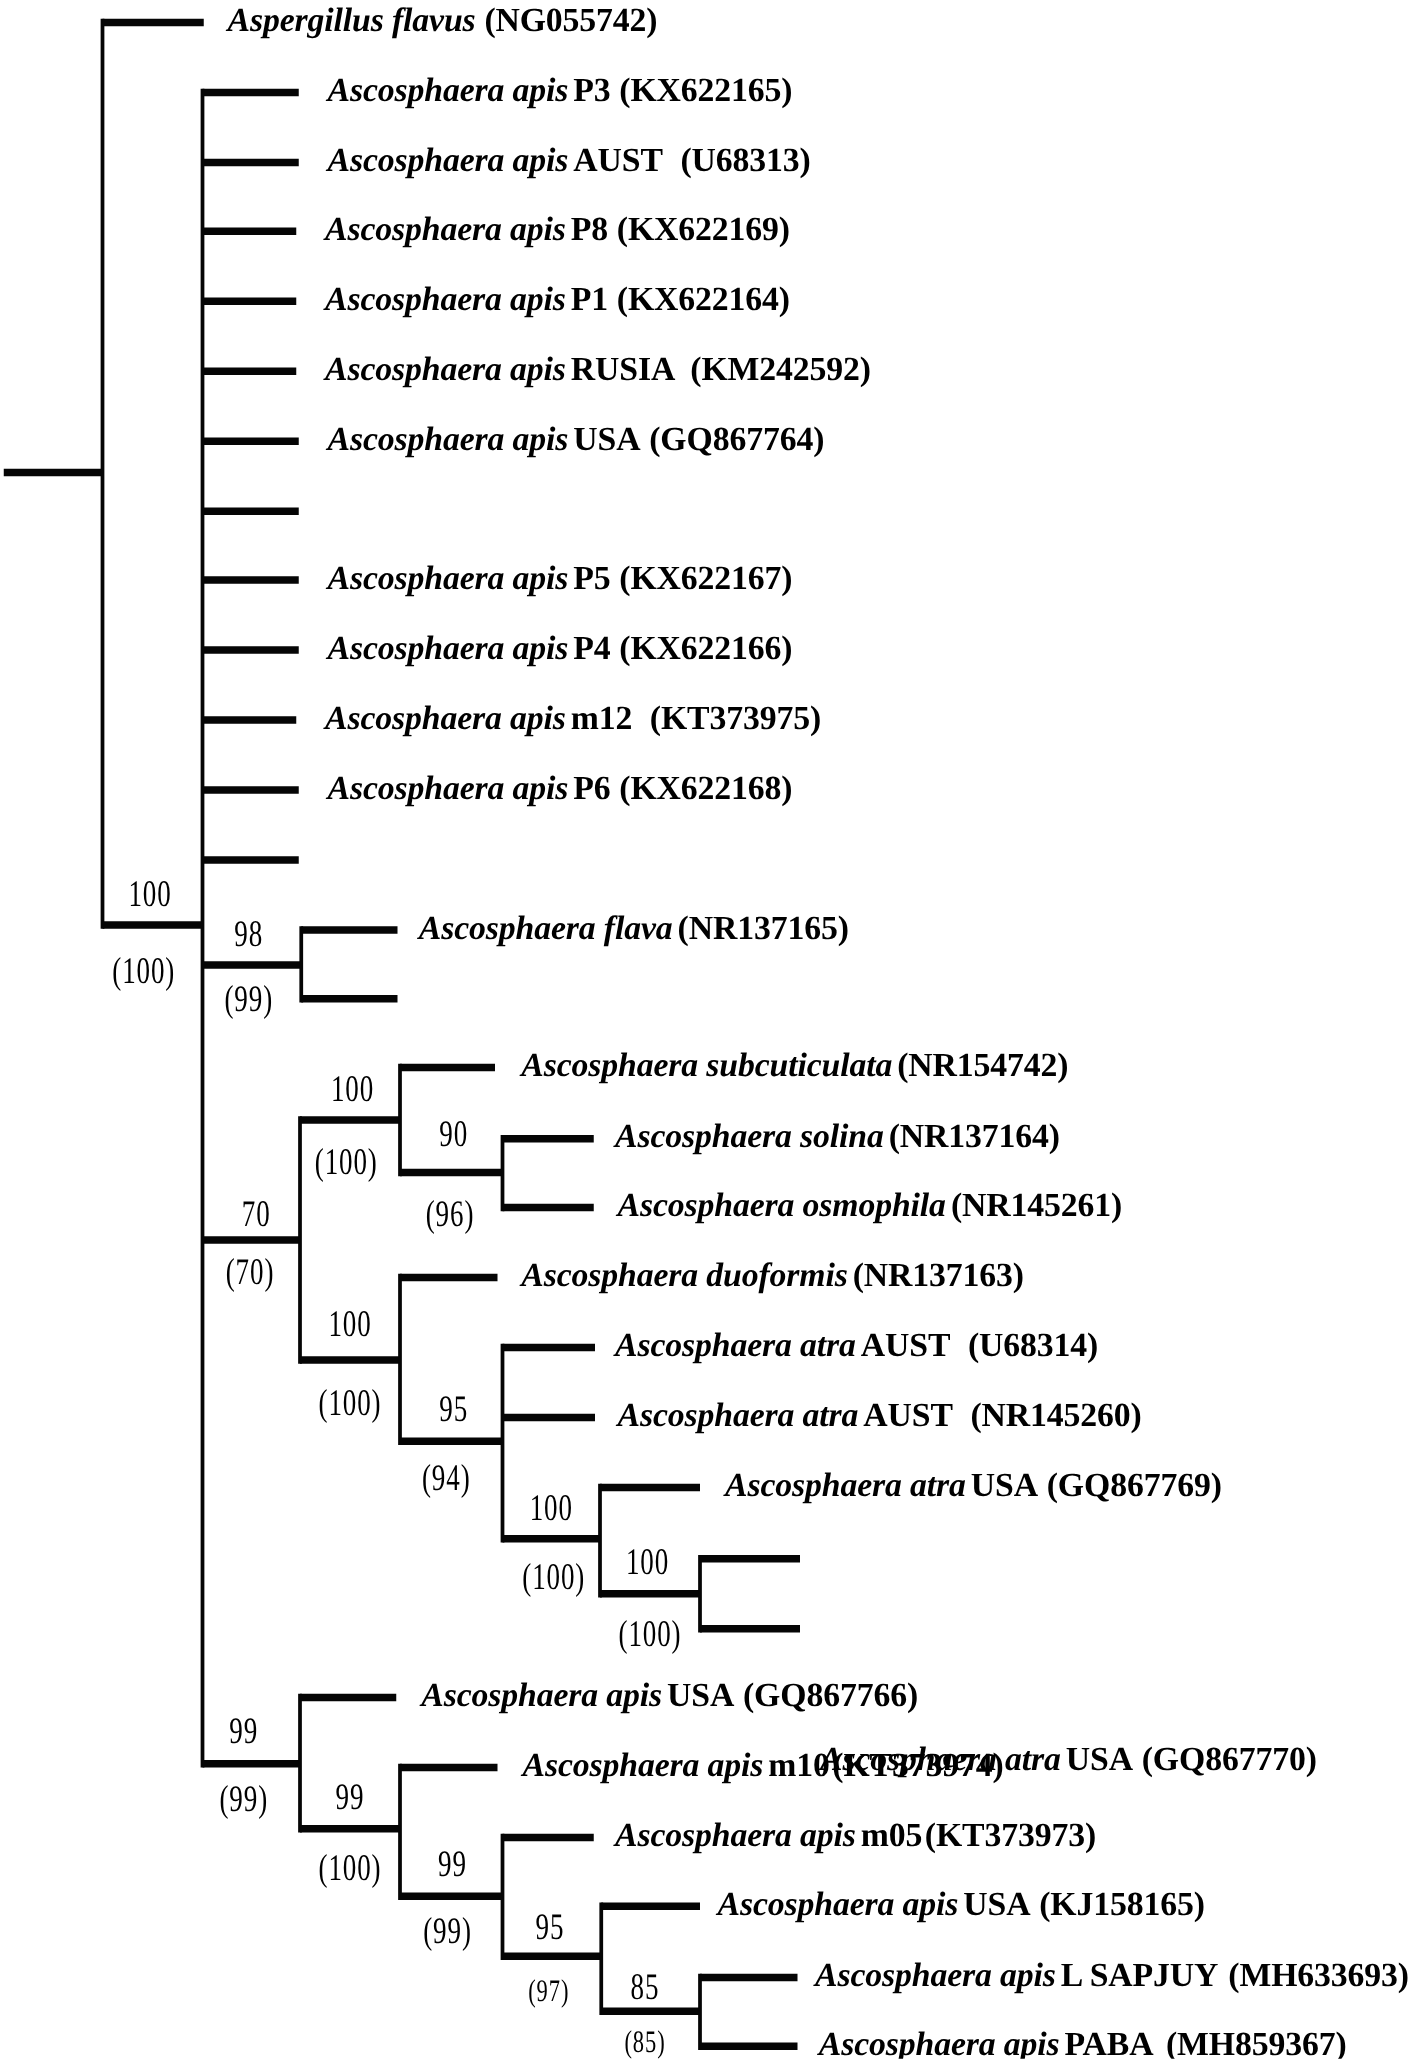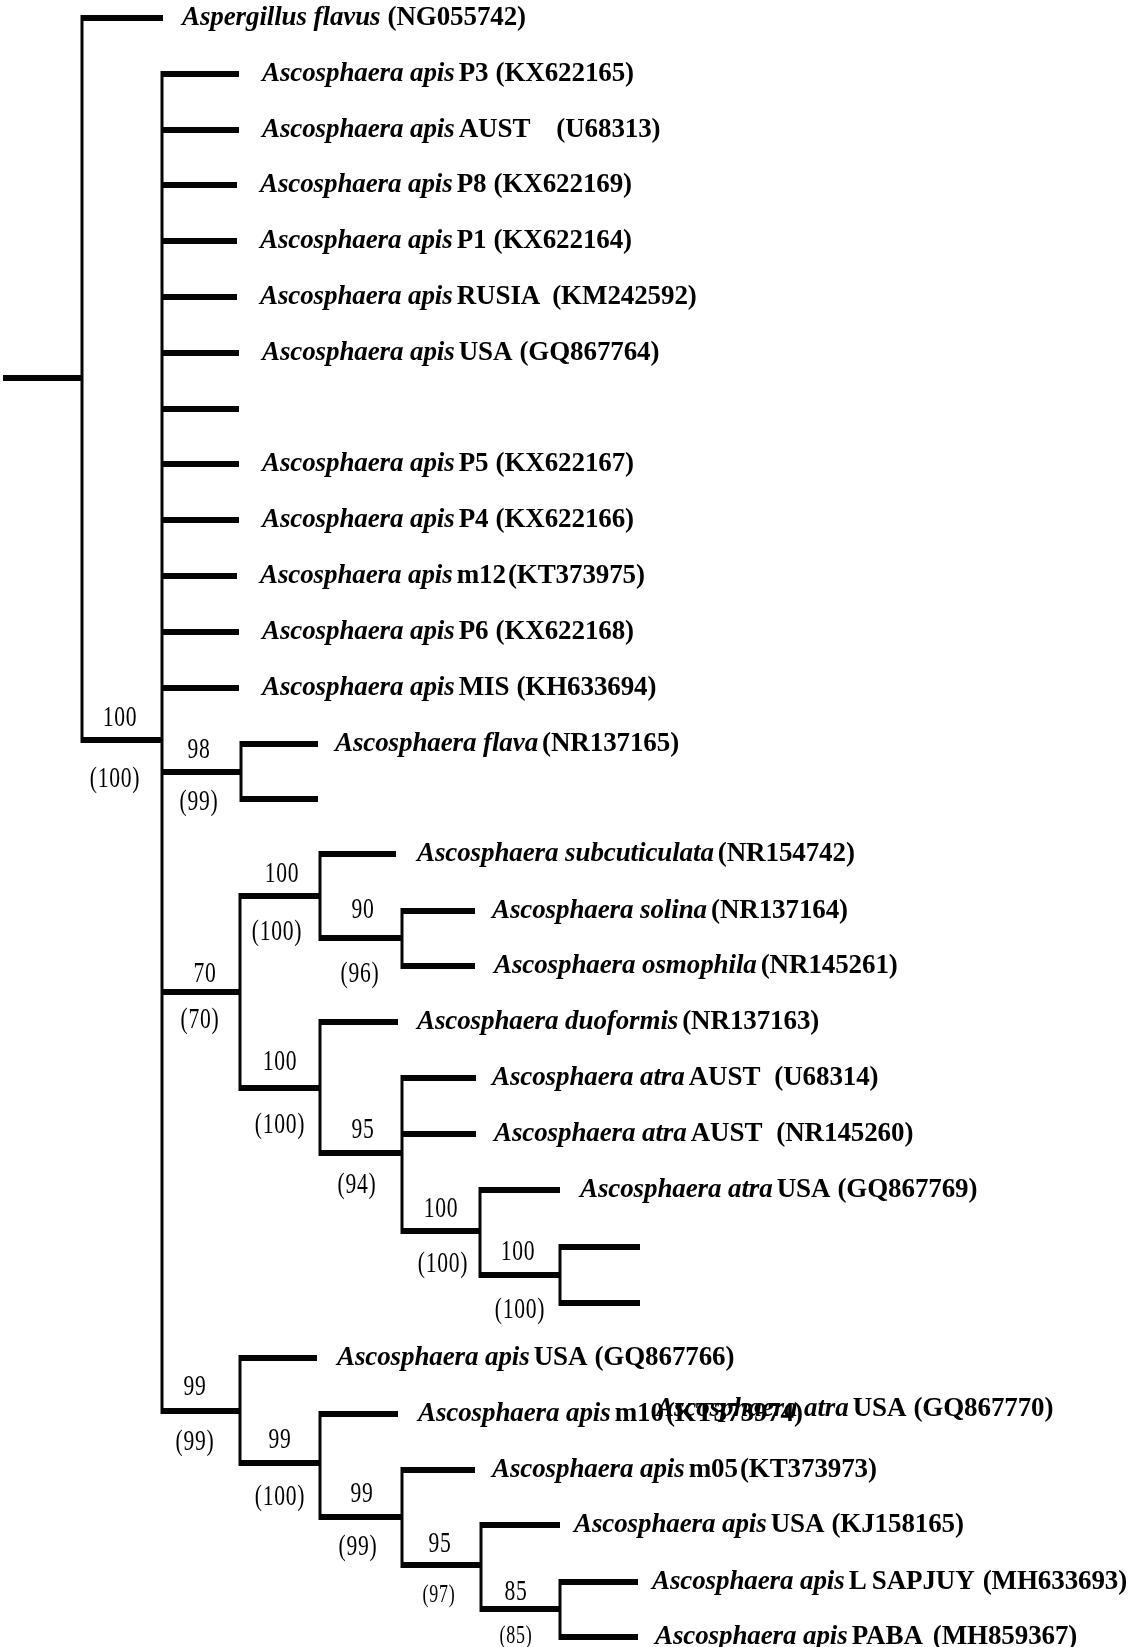--- a/index.html
+++ b/index.html
@@ -154,49 +154,46 @@
     <line class="h" x1="560" y1="1637" x2="638" y2="1637"></line>
   </svg>
 
   <div class="leaf" style="left:182px; top:18px;">
     <span class="taxon">Aspergillus flavus</span><span class="acc">(NG055742)</span>
   </div>
   <div class="leaf" style="left:262px; top:74px;">
     <span class="taxon">Ascosphaera apis</span><span class="strain">P3</span><span class="acc">(KX622165)</span>
   </div>
   <div class="leaf" style="left:262px; top:130px;">
-    <span class="taxon">Ascosphaera apis</span><span class="strain">AUST</span><span class="acc" style="margin-left:26px">(U68313)</span>
+    <span class="taxon">Ascosphaera apis</span><span class="strain">AUST</span><span class="acc" style="margin-left:14px">(U68313)</span>
   </div>
   <div class="leaf" style="left:260px; top:185px;">
     <span class="taxon">Ascosphaera apis</span><span class="strain">P8</span><span class="acc">(KX622169)</span>
   </div>
   <div class="leaf" style="left:260px; top:241px;">
     <span class="taxon">Ascosphaera apis</span><span class="strain">P1</span><span class="acc">(KX622164)</span>
   </div>
   <div class="leaf" style="left:260px; top:297px;">
     <span class="taxon">Ascosphaera apis</span><span class="strain">RUSIA</span><span class="acc" style="margin-left:12px">(KM242592)</span>
   </div>
   <div class="leaf" style="left:262px; top:353px;">
     <span class="taxon">Ascosphaera apis</span><span class="strain">USA</span><span class="acc">(GQ867764)</span>
   </div>
   <div class="leaf" style="left:262px; top:464px;">
     <span class="taxon">Ascosphaera apis</span><span class="strain">P5</span><span class="acc">(KX622167)</span>
   </div>
   <div class="leaf" style="left:262px; top:520px;">
     <span class="taxon">Ascosphaera apis</span><span class="strain">P4</span><span class="acc">(KX622166)</span>
   </div>
   <div class="leaf" style="left:260px; top:576px;">
-    <span class="taxon">Ascosphaera apis</span><span class="strain">m12</span><span class="acc" style="margin-left:2px">(KT373975)</span>
+    <span class="taxon">Ascosphaera apis</span><span class="strain">m12</span><span class="acc" style="margin-left:14px">(KT373975)</span>
   </div>
   <div class="leaf" style="left:262px; top:632px;">
     <span class="taxon">Ascosphaera apis</span><span class="strain">P6</span><span class="acc">(KX622168)</span>
   </div>
-  <div class="leaf" style="left:262px; top:688px;">
-    <span class="taxon">Ascosphaera apis</span><span class="strain">MIS</span><span class="acc">(KH633694)</span>
-  </div>
   <div class="leaf" style="left:335px; top:744px;">
     <span class="taxon">Ascosphaera flava</span><span class="acc" style="margin-left:4px">(NR137165)</span>
   </div>
   <div class="leaf" style="left:417px; top:854px;">
     <span class="taxon">Ascosphaera subcuticulata</span><span class="acc" style="margin-left:4px">(NR154742)</span>
   </div>
   <div class="leaf" style="left:492px; top:911px;">
     <span class="taxon">Ascosphaera solina</span><span class="acc" style="margin-left:4px">(NR137164)</span>
   </div>
   <div class="leaf" style="left:494px; top:966px;">

